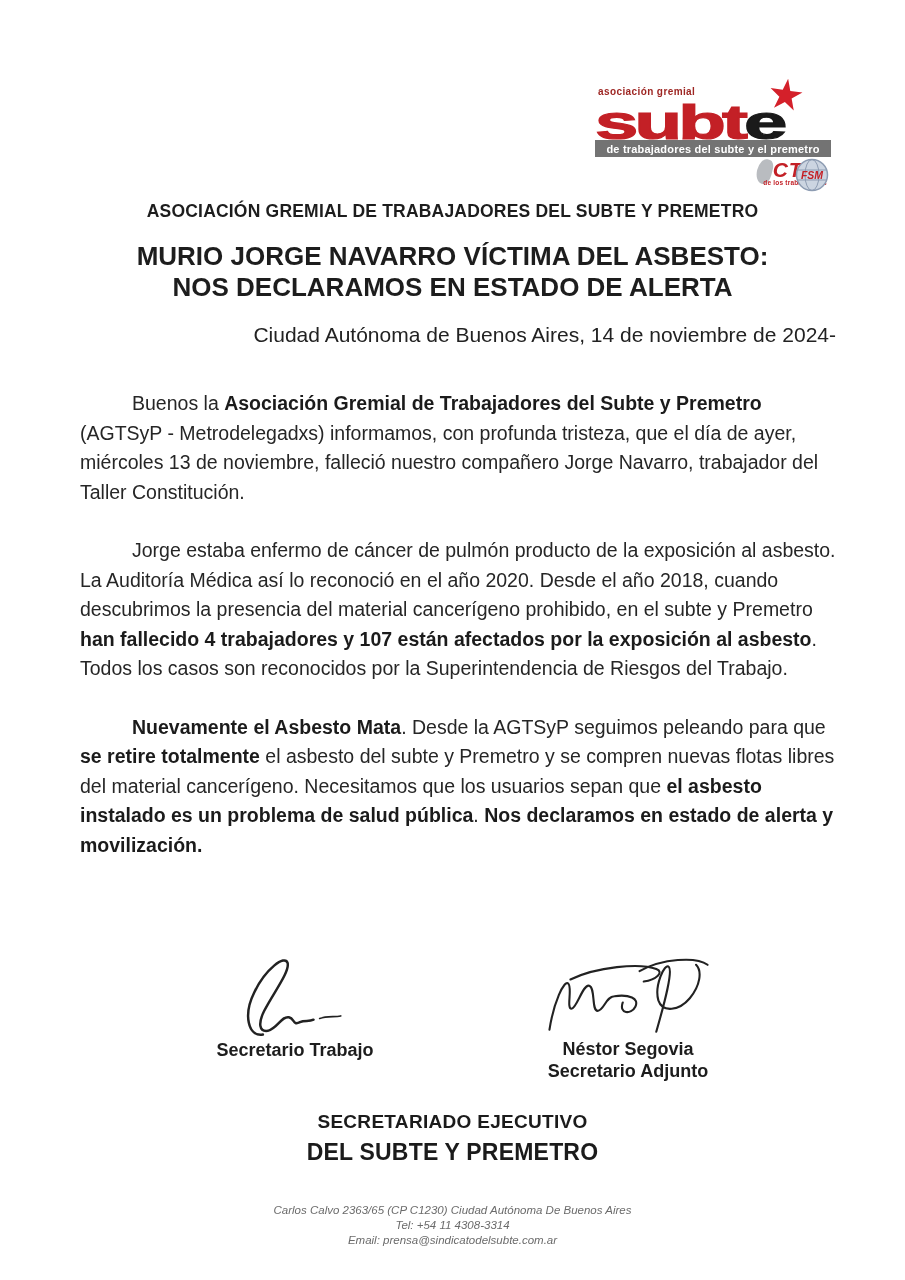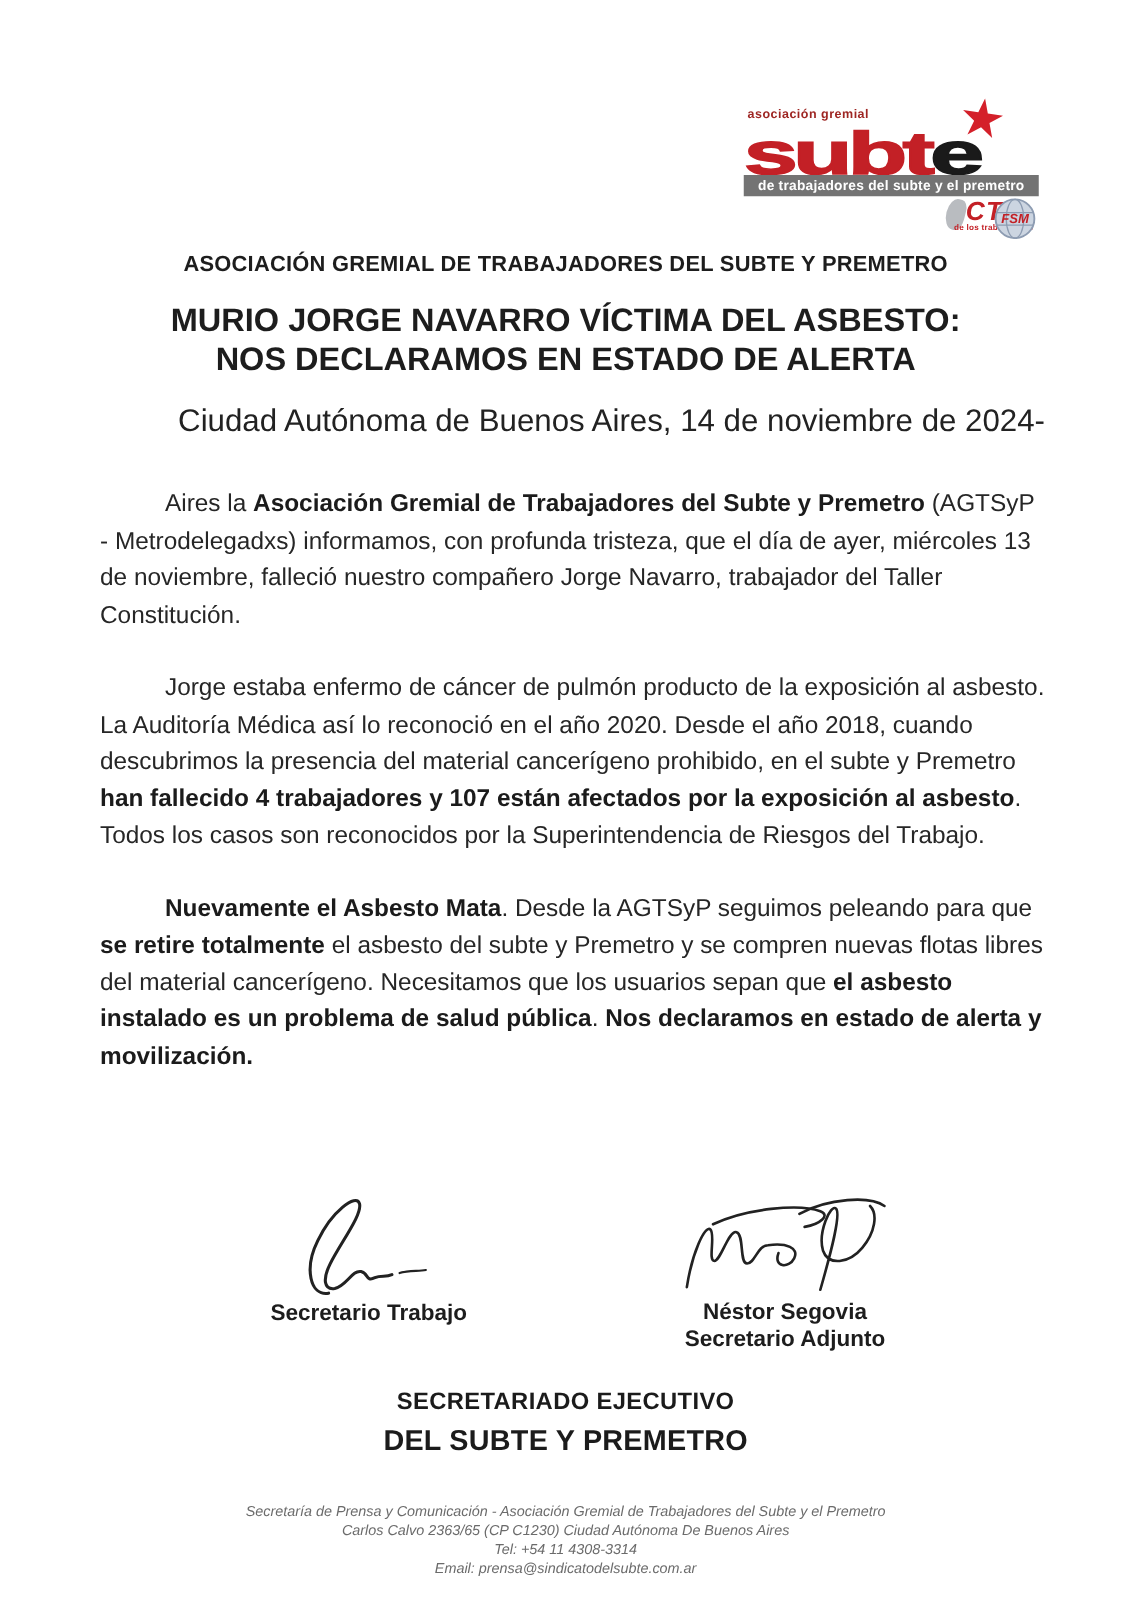--- a/index.html
+++ b/index.html
@@ -55,21 +55,21 @@
   .org-line{
     position:absolute;top:201px;left:0;width:100%;
     text-align:center;font-size:17.5px;font-weight:bold;color:#1d1d1d;letter-spacing:.2px;
   }
   .main-title{
     position:absolute;top:241px;left:0;width:100%;
     text-align:center;font-size:26px;font-weight:bold;color:#1d1d1d;line-height:31px;
   }
   .dateline{
     position:absolute;top:323px;right:69px;
-    font-size:25px;color:#222222;
+    font-size:21px;color:#222222;
   }
 
   
   .body-text{
     position:absolute;top:389px;left:80px;width:757px;
     font-size:19.5px;line-height:29.5px;color:#262626;
   }
   .body-text p{margin:0 0 29px 0;text-indent:52px;}
   .body-text b{color:#1b1b1b;}
 
@@ -122,21 +122,21 @@
   </div>
 
   <div class="org-line">ASOCIACIÓN GREMIAL DE TRABAJADORES DEL SUBTE Y PREMETRO</div>
   <div class="main-title">
     <div>MURIO JORGE NAVARRO VÍCTIMA DEL ASBESTO:</div>
     <div>NOS DECLARAMOS EN ESTADO DE ALERTA</div>
   </div>
   <div class="dateline">Ciudad Autónoma de Buenos Aires, 14 de noviembre de 2024-</div>
 
   <div class="body-text">
-      <p><span>Aires la </span><b>Asociación Gremial de Trabajadores del Subte y Premetro</b><span> (AGTSyP - Metrodelegadxs) informamos, con profunda tristeza, que el día de ayer, miércoles 13 de noviembre, falleció nuestro compañero Jorge Navarro, trabajador del Taller Constitución.</span></p>
+      <p><span>Buenos la </span><b>Asociación Gremial de Trabajadores del Subte y Premetro</b><span> (AGTSyP - Metrodelegadxs) informamos, con profunda tristeza, que el día de ayer, miércoles 13 de noviembre, falleció nuestro compañero Jorge Navarro, trabajador del Taller Constitución.</span></p>
       <p><span>Jorge estaba enfermo de cáncer de pulmón producto de la exposición al asbesto. La Auditoría Médica así lo reconoció en el año 2020. Desde el año 2018, cuando descubrimos la presencia del material cancerígeno prohibido, en el subte y Premetro </span><b>han fallecido 4 trabajadores y 107 están afectados por la exposición al asbesto</b><span>. Todos los casos son reconocidos por la Superintendencia de Riesgos del Trabajo.</span></p>
       <p><b>Nuevamente el Asbesto Mata</b><span>. Desde la AGTSyP seguimos peleando para que </span><b>se retire totalmente</b><span> el asbesto del subte y Premetro y se compren nuevas flotas libres del material cancerígeno. Necesitamos que los usuarios sepan que </span><b>el asbesto instalado es un problema de salud pública</b><span>. </span><b>Nos declaramos en estado de alerta y movilización.</b></p>
     </div>
 
   <div class="sig sig-left">
     <svg width="150" height="84" viewBox="0 0 120 68">
       <g fill="none" stroke="#222222" stroke-width="2" stroke-linecap="round">
         <path d="M34 66 C 22 68 18 50 27 32 C 36 13 52 1 54 8 C 56 15 42 33 35 47 C 30 57 31 64 38 63 C 46 61 49 51 55 52 C 60 53 58 59 64 56 C 68 54 71 56 75 54"></path>
         <path d="M80 53 C 86 51 92 52 97 51" stroke-width="1.4"></path>
       </g>
@@ -156,19 +156,18 @@
     <div class="sig-name">Néstor Segovia</div>
     <div class="sig-role">Secretario Adjunto</div>
   </div>
 
   <div class="secretariat">
     <div class="sec-line1">SECRETARIADO EJECUTIVO</div>
     <div class="sec-line2">DEL SUBTE Y PREMETRO</div>
   </div>
 
   <div class="footer">
-    <div>Secretaría de Prensa y Comunicación - Asociación Gremial de Trabajadores del Subte y el Premetro</div>
     <div>Carlos Calvo 2363/65 (CP C1230) Ciudad Autónoma De Buenos Aires</div>
     <div>Tel: +54 11 4308-3314</div>
     <div>Email: prensa@sindicatodelsubte.com.ar</div>
   </div>
 
 </div>
 
 </body></html>

